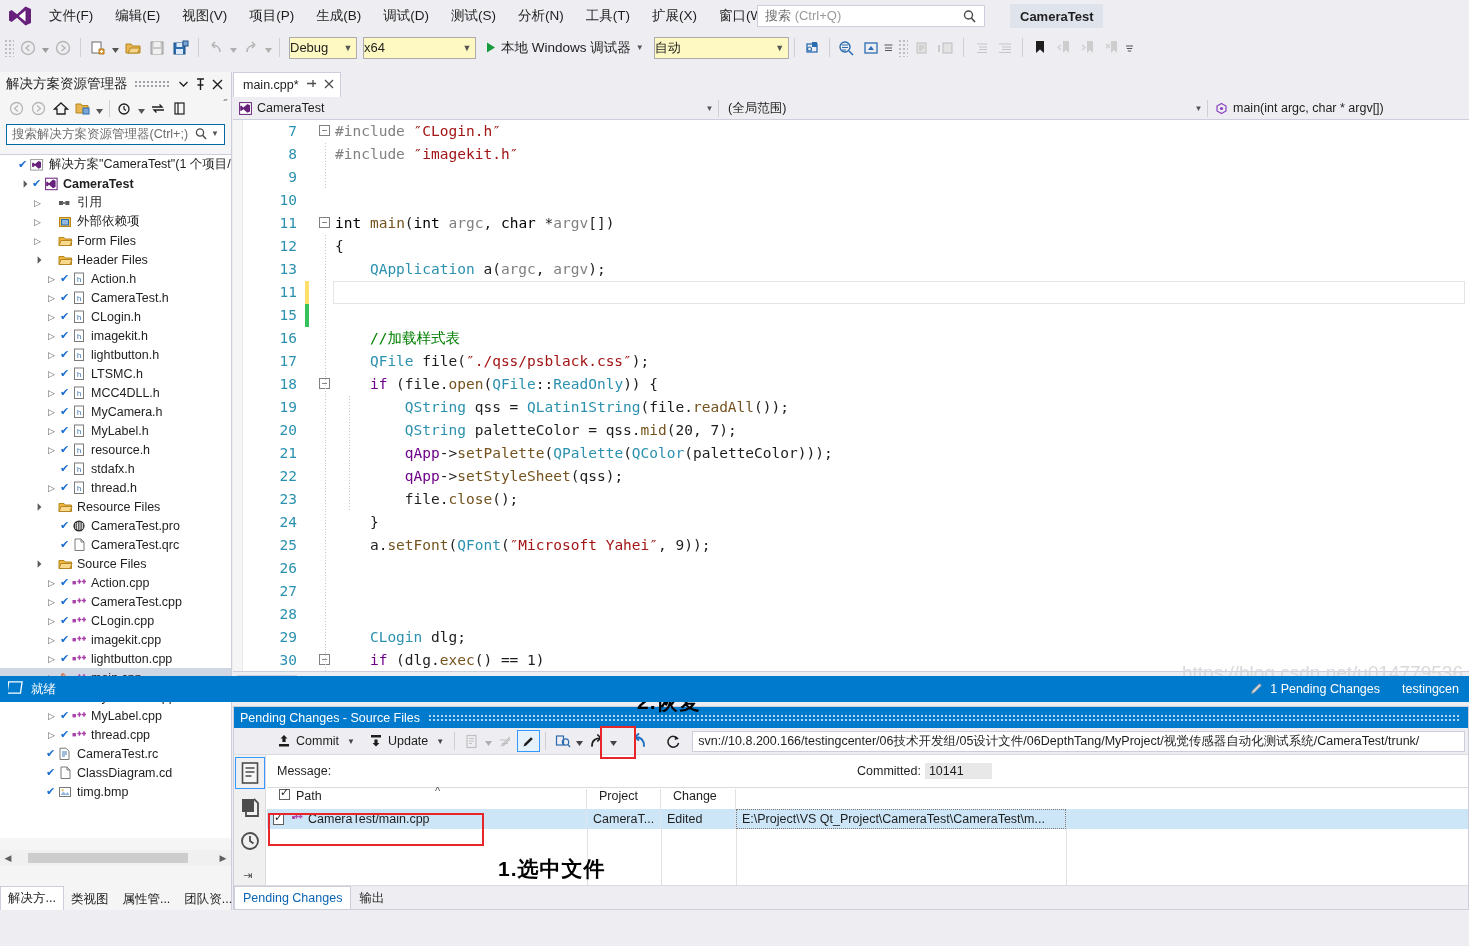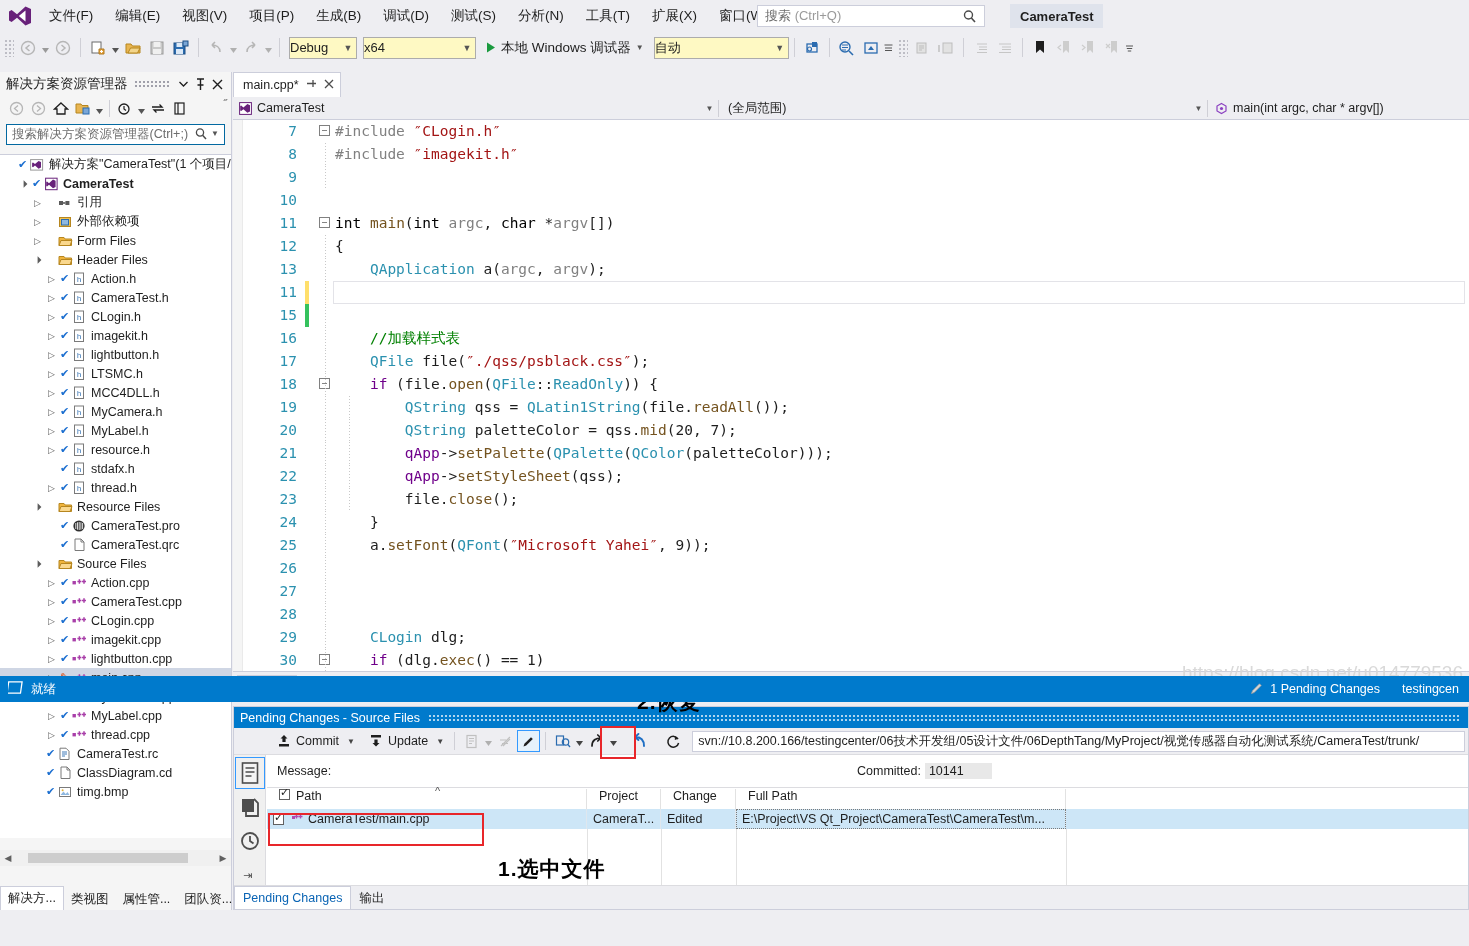--- a/index.html
+++ b/index.html
@@ -1096,21 +1096,20 @@
 
       <div class="grid">
         <div class="grid-head">
           <div class="gh" style="width:320px;position:relative;">
             <span class="checkbox checked" style="margin-right:6px;"></span>
             <span>Path</span>
             <span style="position:absolute;left:168px;top:-4px;color:#555;font-size:11px;">^</span>
           </div>
           <div class="gh" style="width:74px;">Project</div>
           <div class="gh" style="width:75px;">Change</div>
-          <div class="gh" style="width:330px;">Full Path</div>
         </div>
         <div class="gridline-v" style="left:320px;"></div>
         <div class="gridline-v" style="left:394px;"></div>
         <div class="gridline-v" style="left:469px;"></div>
         <div class="gridline-v" style="left:799px;"></div>
         <div class="grid-row">
           <div class="gc" style="width:320px;text-align:right;">
             <span class="checkbox checked" style="margin-right:6px;"></span>
             <span style="margin-right:5px;display:flex;align-items:center;">
               <svg width="13" height="13" viewBox="0 0 13 13">

